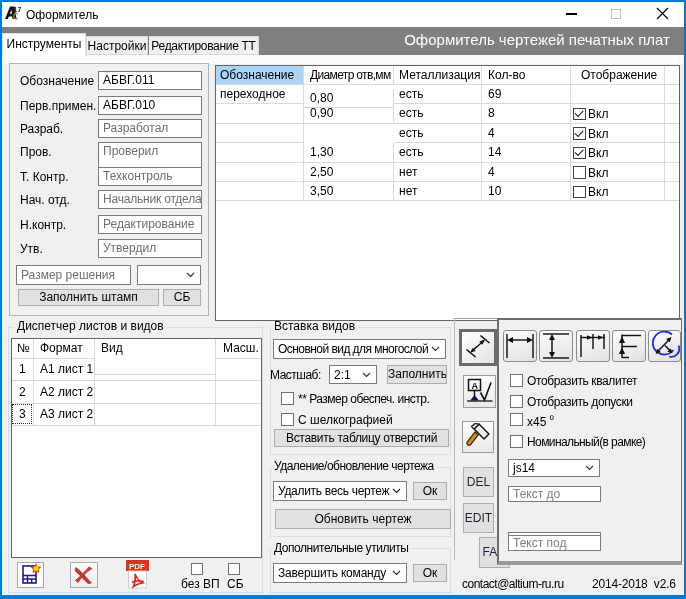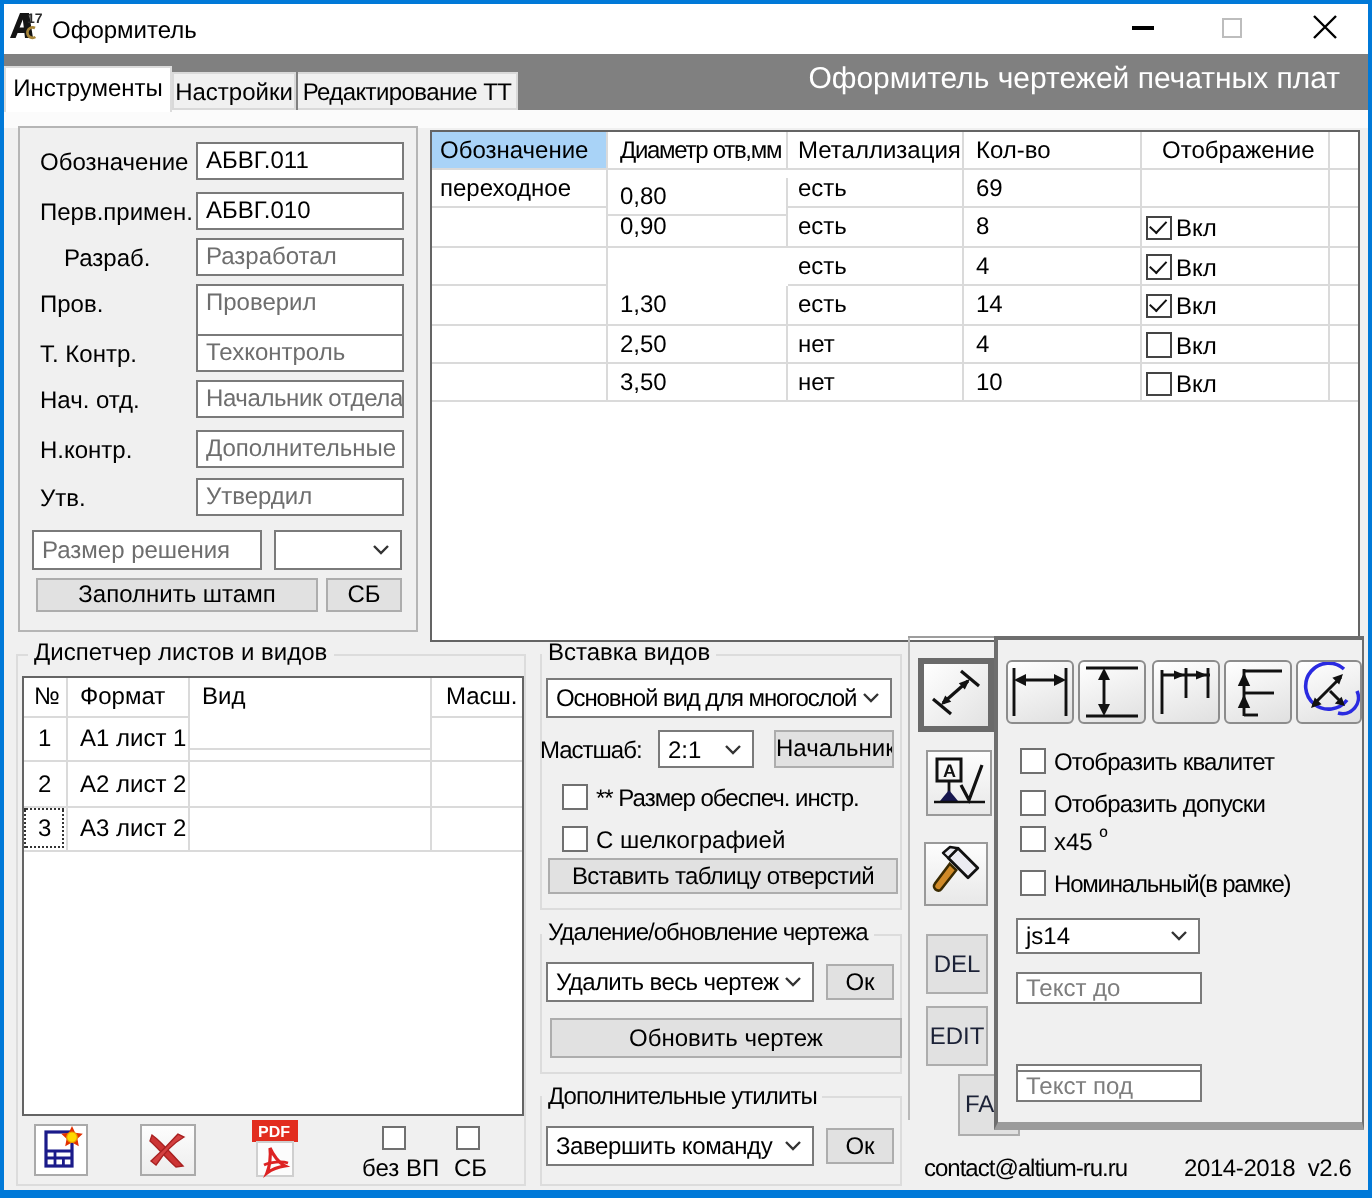--- a/index.html
+++ b/index.html
@@ -46,33 +46,33 @@
 <div class="lbl" style="right:16px;top:31px;font-size:15px;color:#fff;">Оформитель чертежей печатных плат</div>
 <div class="abs" style="left:2px;top:55px;width:682px;height:9px;background:#fbfbfb;"></div>
 <div class="abs" style="left:86px;top:36px;width:62px;height:19px;background:#f0f0f0;border:1px solid #d9d9d9;box-sizing:border-box;text-align:center;line-height:18px;white-space:nowrap;overflow:hidden;">Настройки</div>
 <div class="abs" style="left:149px;top:36px;width:110px;height:19px;background:#f0f0f0;border:1px solid #d9d9d9;border-left:none;box-sizing:border-box;text-align:center;line-height:18px;white-space:nowrap;overflow:hidden;letter-spacing:-0.3px;">Редактирование ТТ</div>
 <div class="abs" style="left:2px;top:33px;width:84px;height:23px;background:#fff;border:1px solid #dcdcdc;border-bottom:none;box-sizing:border-box;text-align:center;line-height:21px;white-space:nowrap;overflow:hidden;">Инструменты</div>
 
 <div class="abs" style="left:9px;top:63px;width:200px;height:253px;background:#f0f0f0;border:1px solid #b5b5b5;box-sizing:border-box;"></div>
 
 <div class="lbl" style="left:20px;top:74px;">Обозначение</div>
 <div class="lbl" style="left:20px;top:99px;">Перв.примен.</div>
-<div class="lbl" style="left:32px;top:122px;text-align:right;">Разраб.</div>
+<div class="lbl" style="left:20px;top:122px;text-align:right;">Разраб.</div>
 <div class="lbl" style="left:20px;top:145px;">Пров.</div>
 <div class="lbl" style="left:20px;top:170px;">Т. Контр.</div>
 <div class="lbl" style="left:20px;top:193px;">Нач. отд.</div>
 <div class="lbl" style="left:20px;top:218px;">Н.контр.</div>
 <div class="lbl" style="left:20px;top:242px;">Утв.</div>
 <div class="abs tb" style="left:98px;top:71px;width:104px;height:19px;">АБВГ.011</div>
 <div class="abs tb" style="left:98px;top:96px;width:104px;height:19px;">АБВГ.010</div>
 <div class="abs tb" style="left:98px;top:119px;width:104px;height:19px;line-height:17px;color:#6e6e6e;">Разработал</div>
 <div class="abs tb" style="left:98px;top:142px;width:104px;height:36px;line-height:17px;color:#6e6e6e;">Проверил</div>
 <div class="abs tb" style="left:98px;top:167px;width:104px;height:19px;line-height:17px;color:#6e6e6e;">Техконтроль</div>
 <div class="abs tb" style="left:98px;top:190px;width:104px;height:19px;line-height:17px;letter-spacing:-0.2px;color:#6e6e6e;">Начальник отдела</div>
-<div class="abs tb" style="left:98px;top:215px;width:104px;height:19px;line-height:17px;color:#6e6e6e;">Дополнительные</div>
+<div class="abs tb" style="left:98px;top:215px;width:104px;height:19px;line-height:17px;color:#6e6e6e;">Редактирование</div>
 <div class="abs tb" style="left:98px;top:239px;width:104px;height:19px;line-height:17px;color:#6e6e6e;">Утвердил</div>
 <div class="abs tb" style="left:16px;top:265px;width:115px;height:20px;line-height:18px;color:#6e6e6e;">Размер решения</div>
 <div class="abs combo" style="left:137px;top:265px;width:64px;height:20px;">
 <svg class="chev" viewBox="0 0 9 6">
       <path d="M1,1 L4.5,4.5 L8,1" stroke="#333" stroke-width="1.2" fill="none"></path>
     </svg>
 </div>
 <div class="abs btn" style="left:18px;top:289px;width:141px;height:17px;line-height:15px;">Заполнить штамп</div>
 <div class="abs btn" style="left:163px;top:289px;width:38px;height:17px;line-height:15px;">СБ</div>
 
@@ -202,21 +202,21 @@
       <path d="M1,1 L4.5,4.5 L8,1" stroke="#333" stroke-width="1.2" fill="none"></path>
     </svg>
   </div>
 <div class="lbl" style="left:270px;top:368px;letter-spacing:-0.5px;">Мастшаб:</div>
 <div class="abs combo" style="left:329px;top:365px;width:48px;height:19px;">
     <span class="ct">2:1</span>
 <svg class="chev" viewBox="0 0 9 6">
       <path d="M1,1 L4.5,4.5 L8,1" stroke="#333" stroke-width="1.2" fill="none"></path>
     </svg>
   </div>
-<div class="abs btn" style="left:387px;top:365px;width:60px;height:19px;line-height:17px;">Начальник</div>
+<div class="abs btn" style="left:387px;top:365px;width:60px;height:19px;line-height:17px;">Заполнить</div>
 <div class="cbx" style="left:281px;top:392px;"></div>
 <div class="lbl" style="left:298px;top:392px;letter-spacing:-0.5px;">** Размер обеспеч. инстр.</div>
 <div class="cbx" style="left:281px;top:413px;"></div>
 <div class="lbl" style="left:298px;top:413px;">С шелкографией</div>
 <div class="abs btn" style="left:274px;top:429px;width:175px;height:18px;line-height:16px;letter-spacing:-0.3px;">Вставить таблицу отверстий</div>
 
 <div class="abs combo" style="left:273px;top:481px;width:134px;height:20px;">
     <span class="ct" style="letter-spacing:-0.3px;">Удалить весь чертеж</span>
 <svg class="chev" viewBox="0 0 9 6">
       <path d="M1,1 L4.5,4.5 L8,1" stroke="#333" stroke-width="1.2" fill="none"></path>

